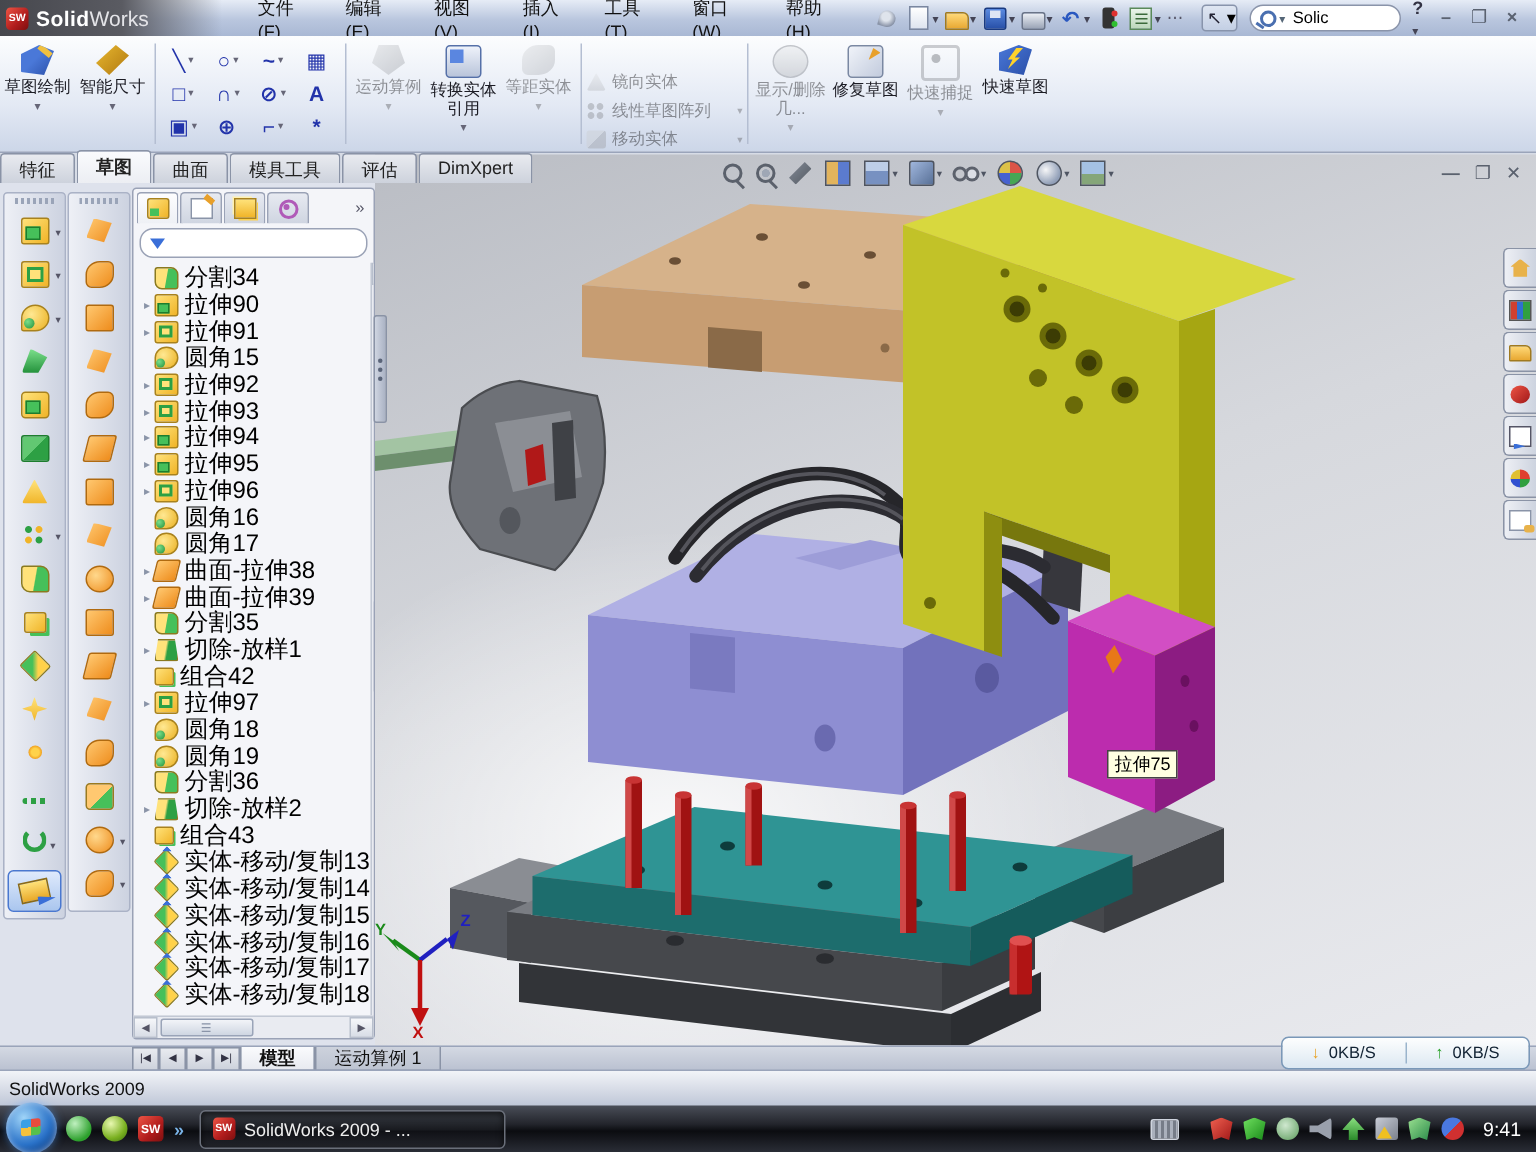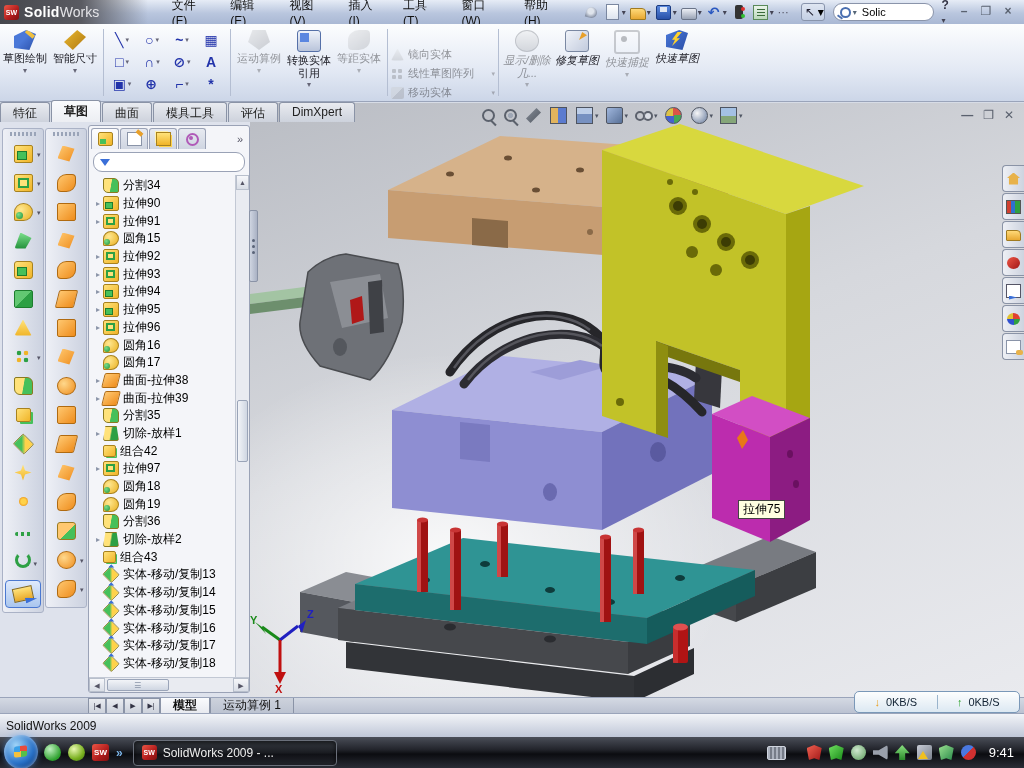--- a/index.html
+++ b/index.html
@@ -74,21 +74,21 @@
   .ic-snap::after{content:"";position:absolute;left:5px;top:4px;width:6px;height:6px;border-radius:50%;background:#6a7488;}
   .ic-rapid{background:linear-gradient(135deg,#4a78d8,#2a4fa8);clip-path:polygon(0 25%,60% 0,100% 15%,75% 100%,0 85%);}
   .ic-rapid::after{content:"";position:absolute;left:6px;top:2px;width:10px;height:14px;background:#ffd22a;clip-path:polygon(55% 0,100% 0,45% 45%,80% 45%,0 100%,30% 55%,0 55%);}
   .ic-mirror{background:linear-gradient(#dfe4ee,#b2bcce);clip-path:polygon(50% 0,100% 100%,0 100%);}
   .ic-pattern{background:radial-gradient(circle at 3px 3px,#8894a8 2px,transparent 2.5px),radial-gradient(circle at 9px 3px,#8894a8 2px,transparent 2.5px),radial-gradient(circle at 3px 9px,#8894a8 2px,transparent 2.5px),radial-gradient(circle at 9px 9px,#8894a8 2px,transparent 2.5px);}
   .ic-move{background:linear-gradient(135deg,#c8d0de 50%,#9aa6ba 50%);border-radius:2px;}
   #rb-list{display:flex;flex-direction:column;justify-content:center;gap:4px;width:104px;margin-top:22px;}
   .rb-row{display:flex;align-items:center;gap:4px;color:#1c1c24;font-size:11px;white-space:nowrap;}
   .rb-row .rb-bigico{width:13px;height:12px;margin:0;flex:0 0 auto;}
   .rb-row .dd{font-size:7px;color:#667;margin-left:auto;}
-  #rb-right{display:flex;font-style:italic;}
+  #rb-right{display:flex;}
   .dis{opacity:.45;filter:grayscale(70%);}
   
   #tabrow{position:absolute;left:0;top:101px;width:380px;height:21px;display:flex;align-items:flex-end;z-index:6;}
   .cmtab{padding:2px 12px 3px;margin-right:1px;background:linear-gradient(#e9ebf0,#cdd2dc);
     border:1px solid #8a93a6;border-bottom:none;border-radius:3px 3px 0 0;color:#222;font-size:12px;height:14px;}
   .cmtab.active{background:linear-gradient(#fafbfd,#eceef3);height:16px;font-weight:bold;}
   
   #leftchrome{position:absolute;left:0;top:122px;width:250px;height:575px;background:#dee2ec;}
   .vtoolbar{position:absolute;top:6px;width:40px;display:flex;flex-direction:column;align-items:center;
     background:linear-gradient(90deg,#eef0f6,#ccd2e0);border:1px solid #aab2c6;border-radius:3px;padding:2px 0 4px;}
@@ -158,21 +158,21 @@
   .tico.boss::after{content:"";position:absolute;left:1px;bottom:1px;width:6px;height:5px;background:#46c05a;border:1px solid #1d7d2e;}
   .tico.bosscut{background:linear-gradient(135deg,#ffe27a,#f0b428);border:1px solid #a8821e;}
   .tico.bosscut::after{content:"";position:absolute;left:2px;top:2px;width:5px;height:4px;border:2px solid #2da044;background:#ffe27a;}
   .tico.fillet{background:radial-gradient(circle at 35% 35%,#ffe892,#eab020);border-radius:50% 50% 50% 10%;border:1px solid #a8821e;}
   .tico.fillet::after{content:"";position:absolute;left:0;bottom:0;width:6px;height:6px;border-radius:50%;background:radial-gradient(circle at 35% 35%,#7ade8a,#22903a);}
   .tico.surf{background:linear-gradient(135deg,#ffc870,#ee8c1c);border:1px solid #b06a10;transform:skewX(-14deg);}
   .tico.loft{background:linear-gradient(100deg,#ffe27a 45%,#2da044 55%);clip-path:polygon(15% 0,85% 0,100% 100%,0 100%);border:1px solid #8a7a20;}
   .tico.comb{background:linear-gradient(135deg,#ffe27a,#f0b428);border:1px solid #a8821e;box-shadow:2px 2px 0 -1px #46c05a;width:11px;height:10px;}
   .tico.move{background:linear-gradient(45deg,#46c05a 42%,#ffd24a 58%);transform:rotate(45deg) scale(.8);border:1px solid #8a7a20;}
   .tico.move::after{content:"";position:absolute;left:-2px;top:-3px;width:6px;height:6px;background:#3a6fd8;clip-path:polygon(0 0,100% 0,0 100%);}
-  .tlabel{font-size:12px;color:#000;}
+  .tlabel{font-size:16px;color:#000;}
   #vscroll{width:13px;background:#e9ebf1;border-left:1px solid #c2c8d4;display:flex;flex-direction:column;}
   .sarrow{height:13px;text-align:center;font-size:7px;color:#556;line-height:13px;background:linear-gradient(#f6f7fa,#d8dde6);border:1px solid #b8bfcc;}
   #vthumb{margin:210px 1px 0;height:60px;background:linear-gradient(90deg,#f2f4f8,#cfd6e2);border:1px solid #9aa4b8;border-radius:2px;}
   #hscroll{height:14px;border-top:1px solid #c2c8d4;background:#e9ebf1;display:flex;align-items:stretch;}
   .harrow{width:14px;text-align:center;font-size:7px;color:#556;line-height:13px;background:linear-gradient(#f6f7fa,#d8dde6);border:1px solid #b8bfcc;}
   #hthumb{width:60px;margin:1px 2px;background:linear-gradient(#f2f4f8,#cfd6e2);border:1px solid #9aa4b8;border-radius:2px;
     display:flex;align-items:center;justify-content:center;color:#8a94a8;font-size:8px;letter-spacing:1px;}
   #splitter{position:absolute;left:249px;top:210px;width:7px;height:70px;background:linear-gradient(90deg,#cfd5e1,#aab2c4);
     border:1px solid #8a93a6;border-radius:2px;z-index:5;display:flex;flex-direction:column;align-items:center;justify-content:center;gap:3px;}
   #splitter i{width:3px;height:3px;background:#5a6478;border-radius:50%;}

